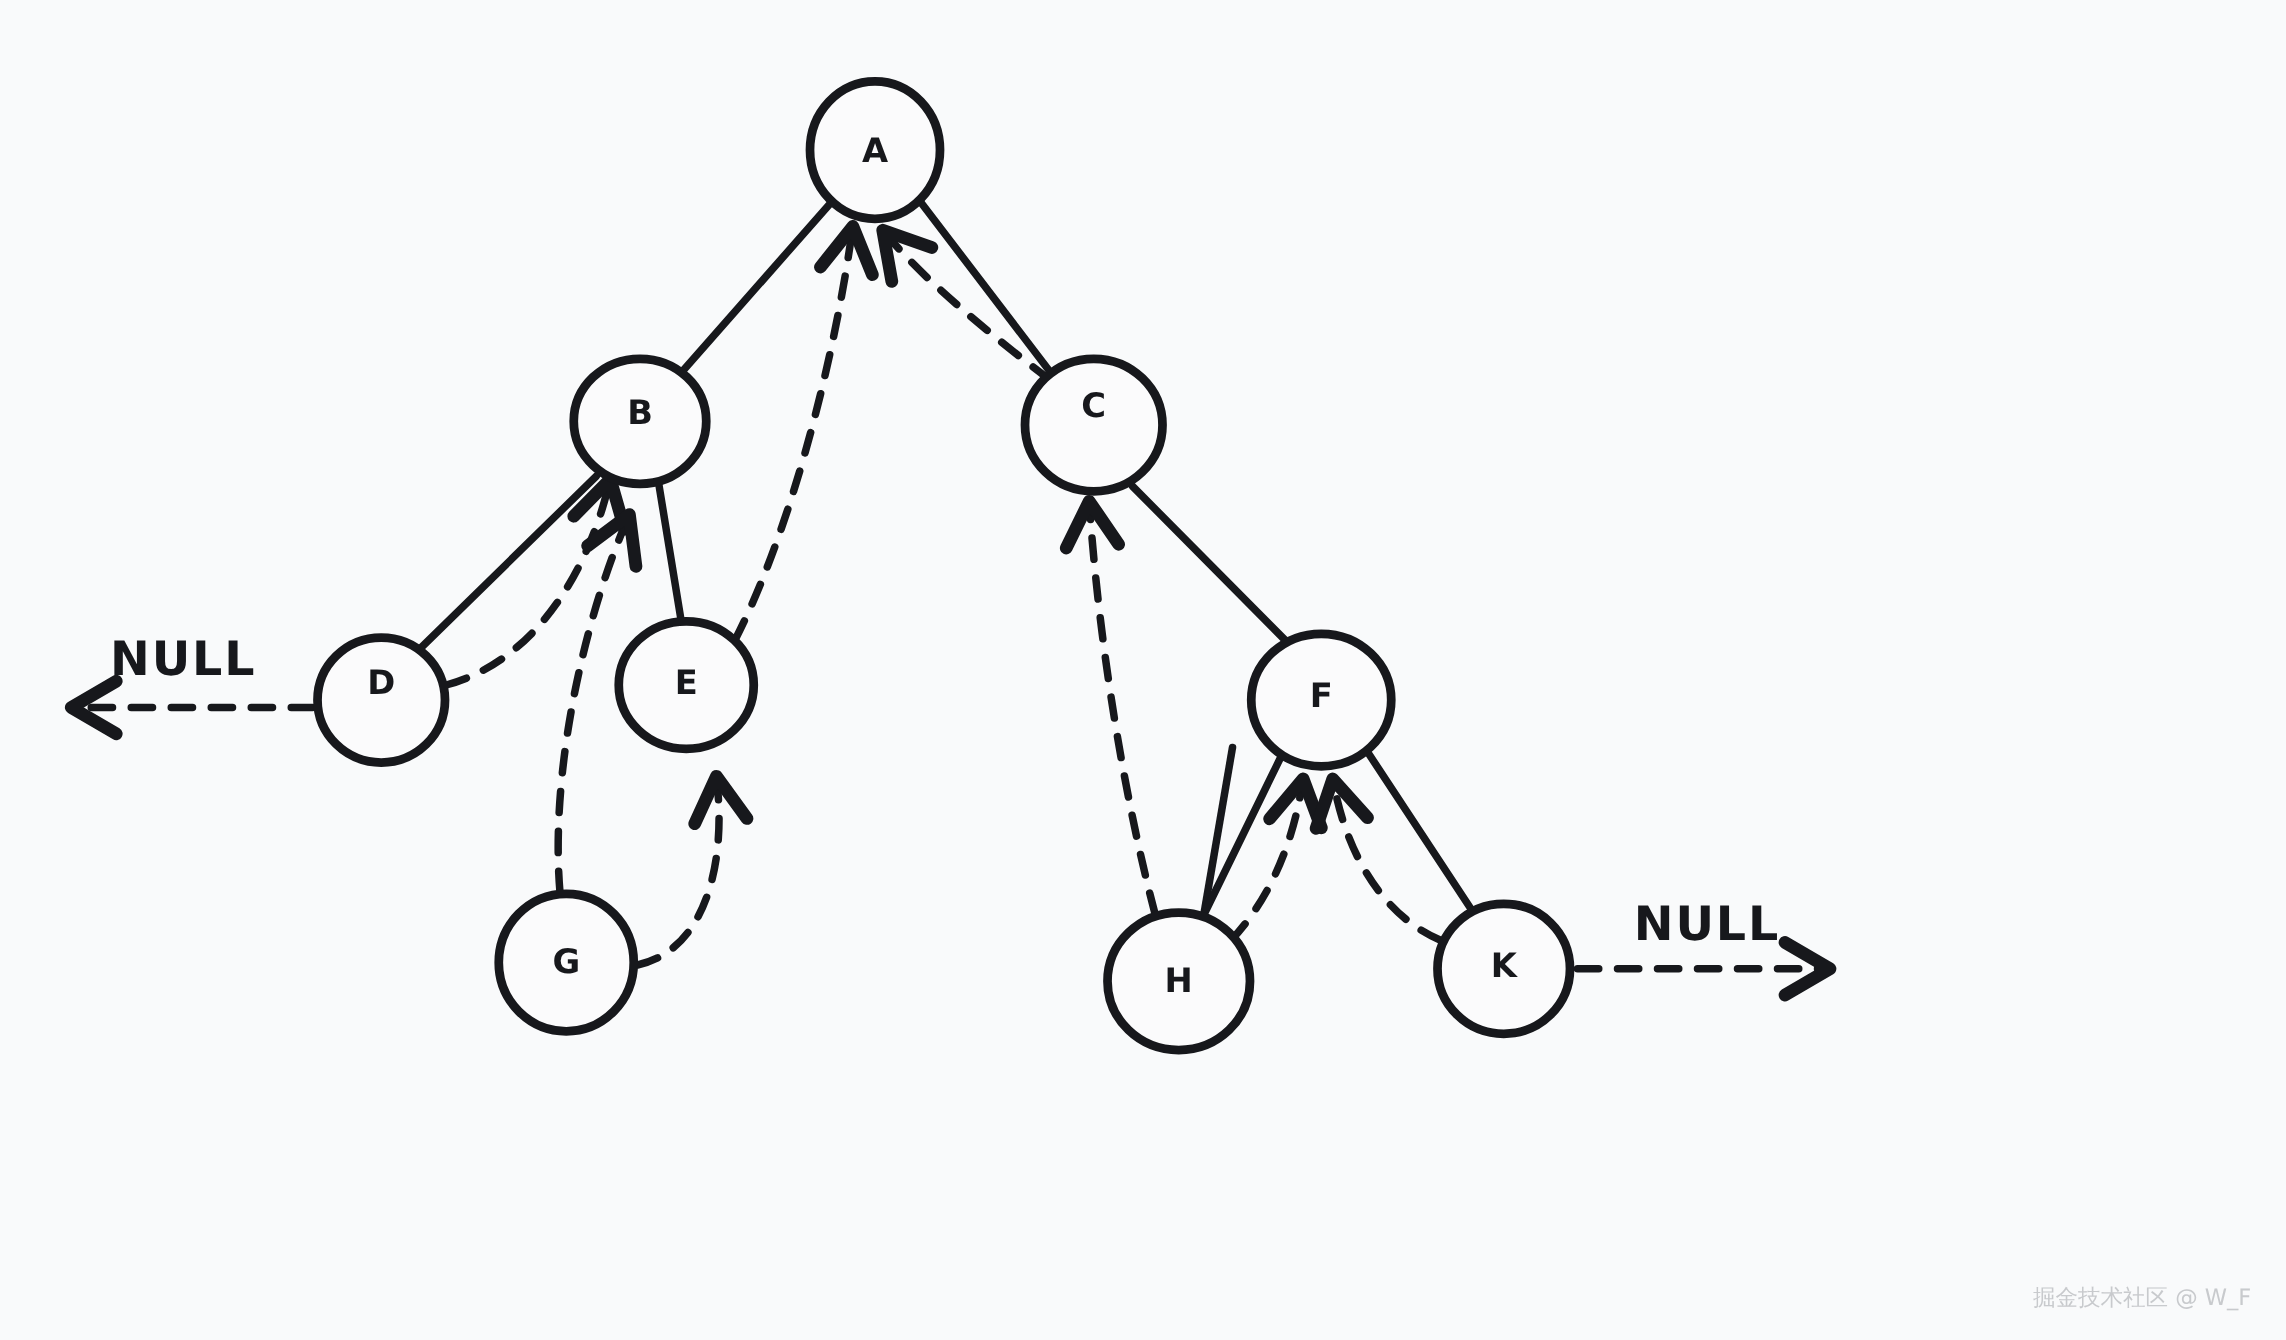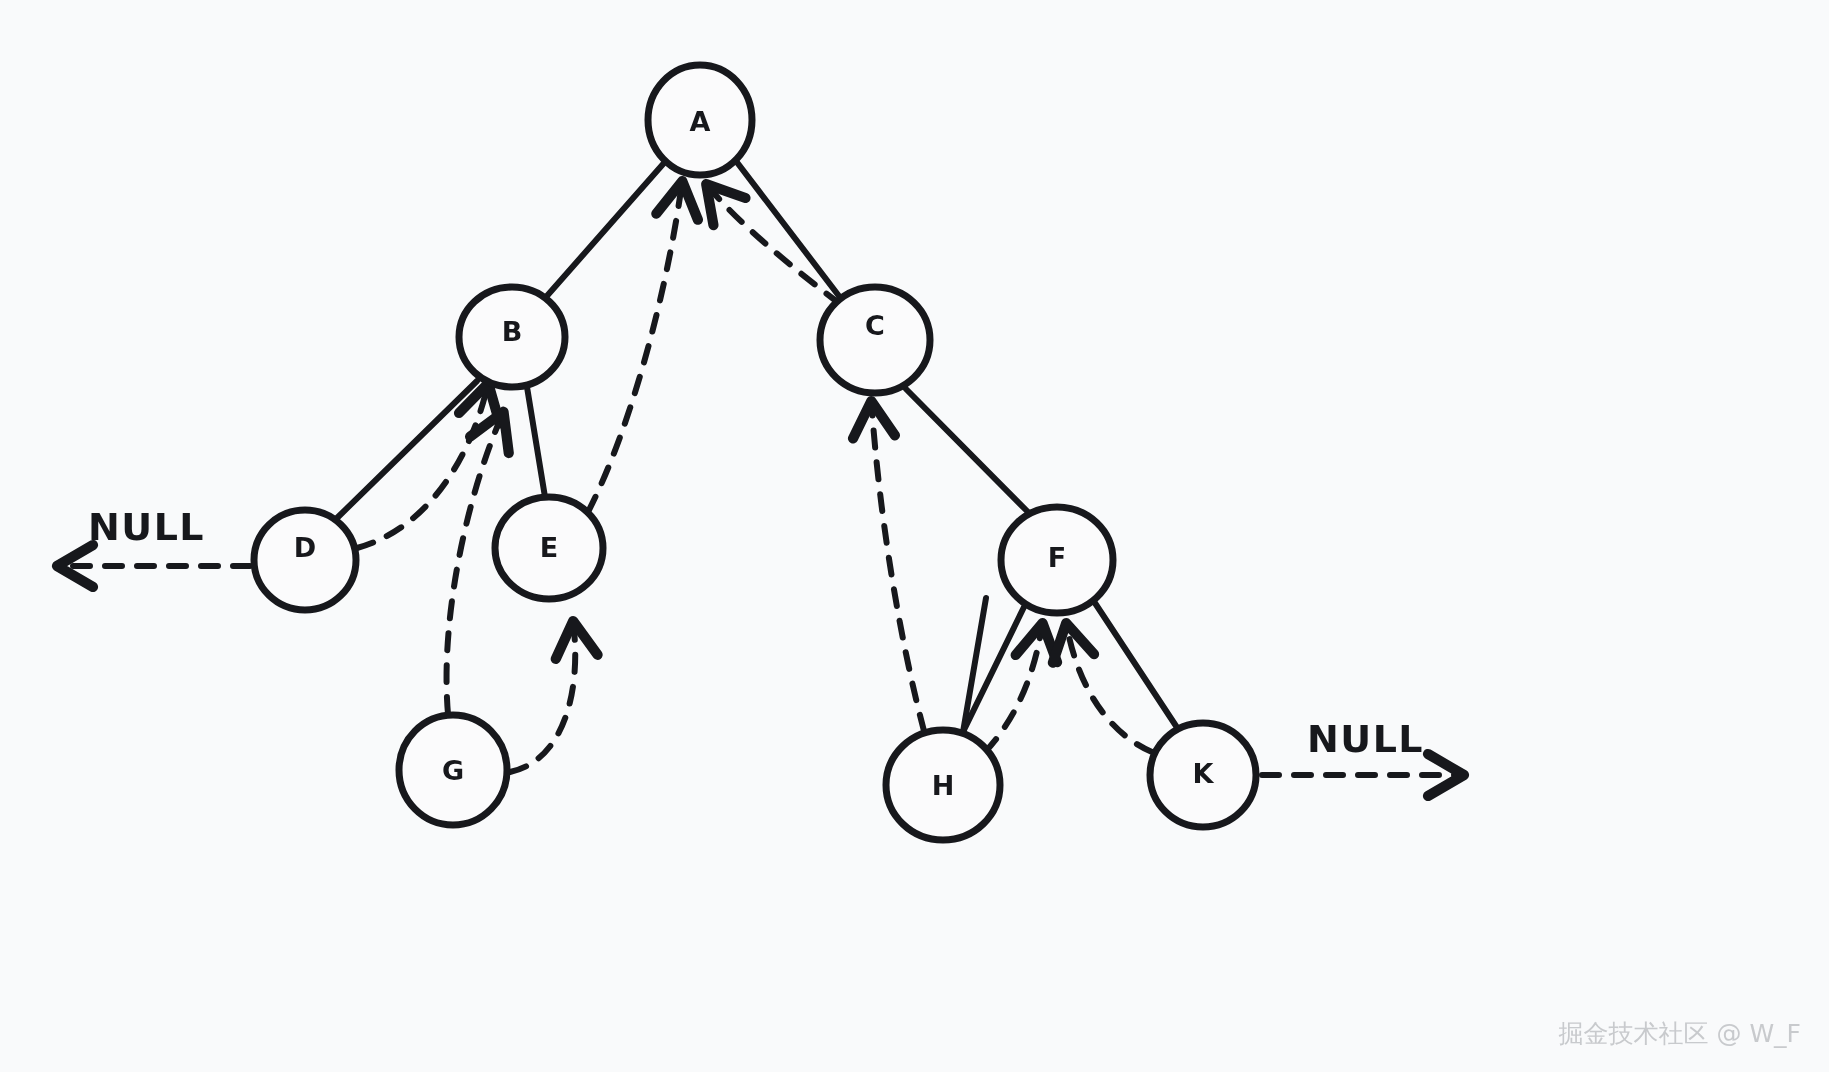--- a/index.html
+++ b/index.html
@@ -43,21 +43,21 @@
     font-family:"DejaVu Sans", sans-serif;
     font-size:38px;
     font-weight:700;
     letter-spacing:1.5px;
   }
   .watermark{
     position:absolute;
     right:28px;
     bottom:22px;
     color:#c8cacd;
-    font-size:25px;
+    font-size:18px;
     font-family:"DejaVu Sans", sans-serif;
     white-space:nowrap;
     user-select:none;
   }
 </style>
 </head>
 <body>
 
 <svg id="canvas" viewBox="0 0 1829 1072">
   <defs>

